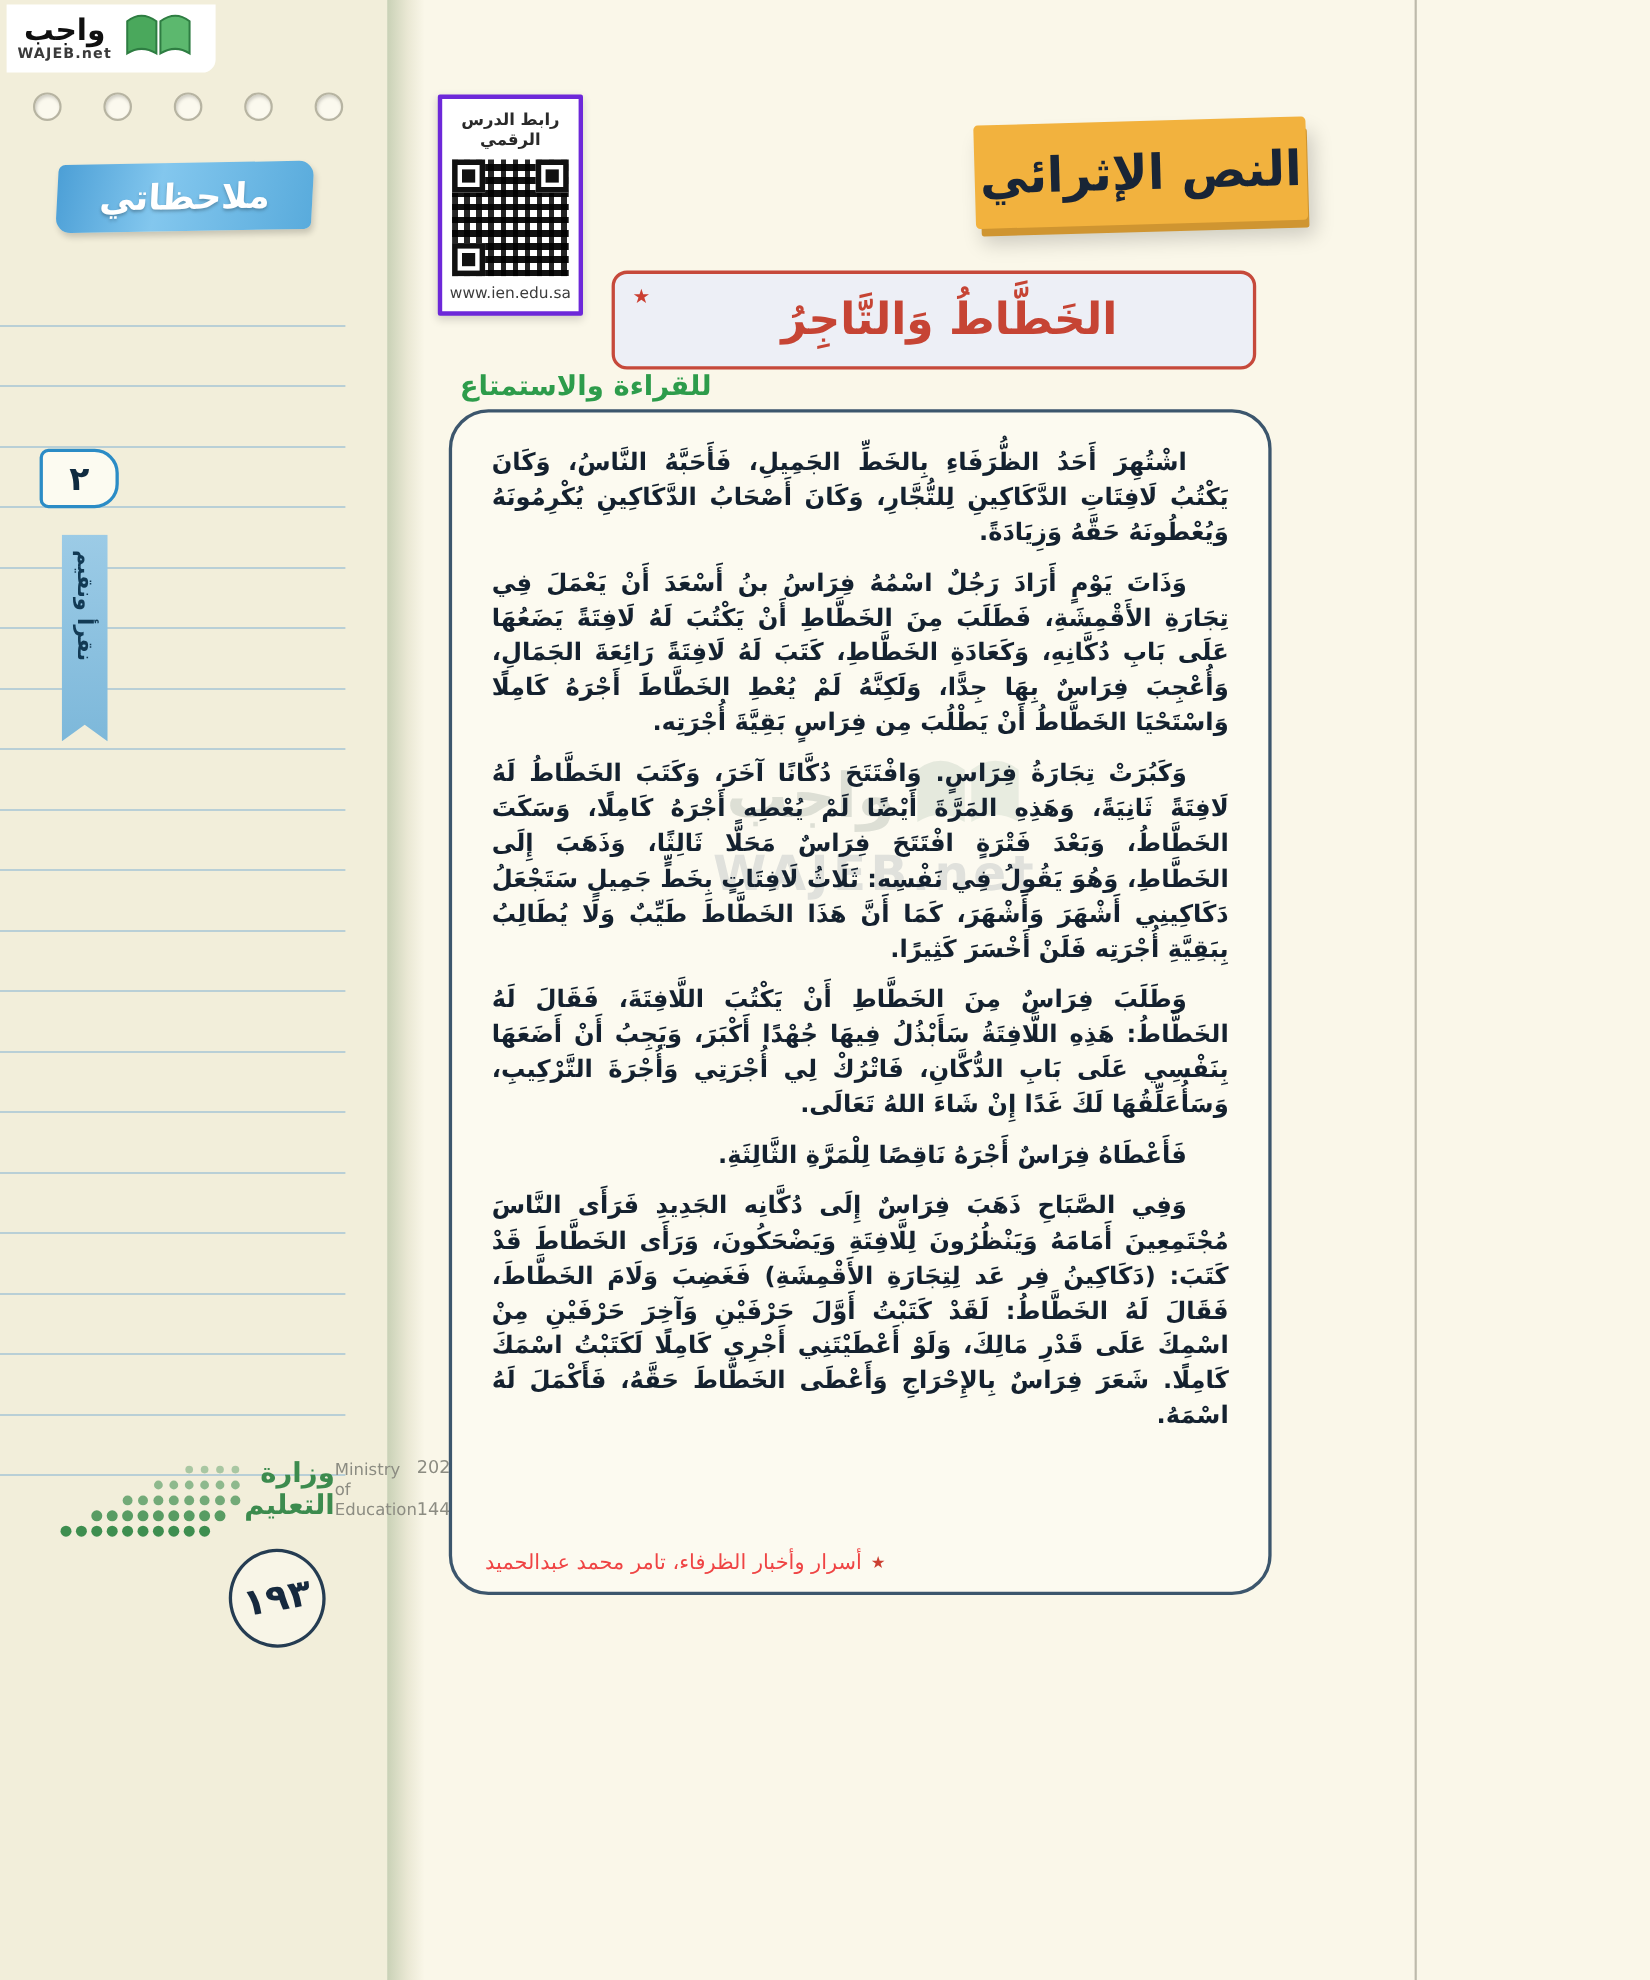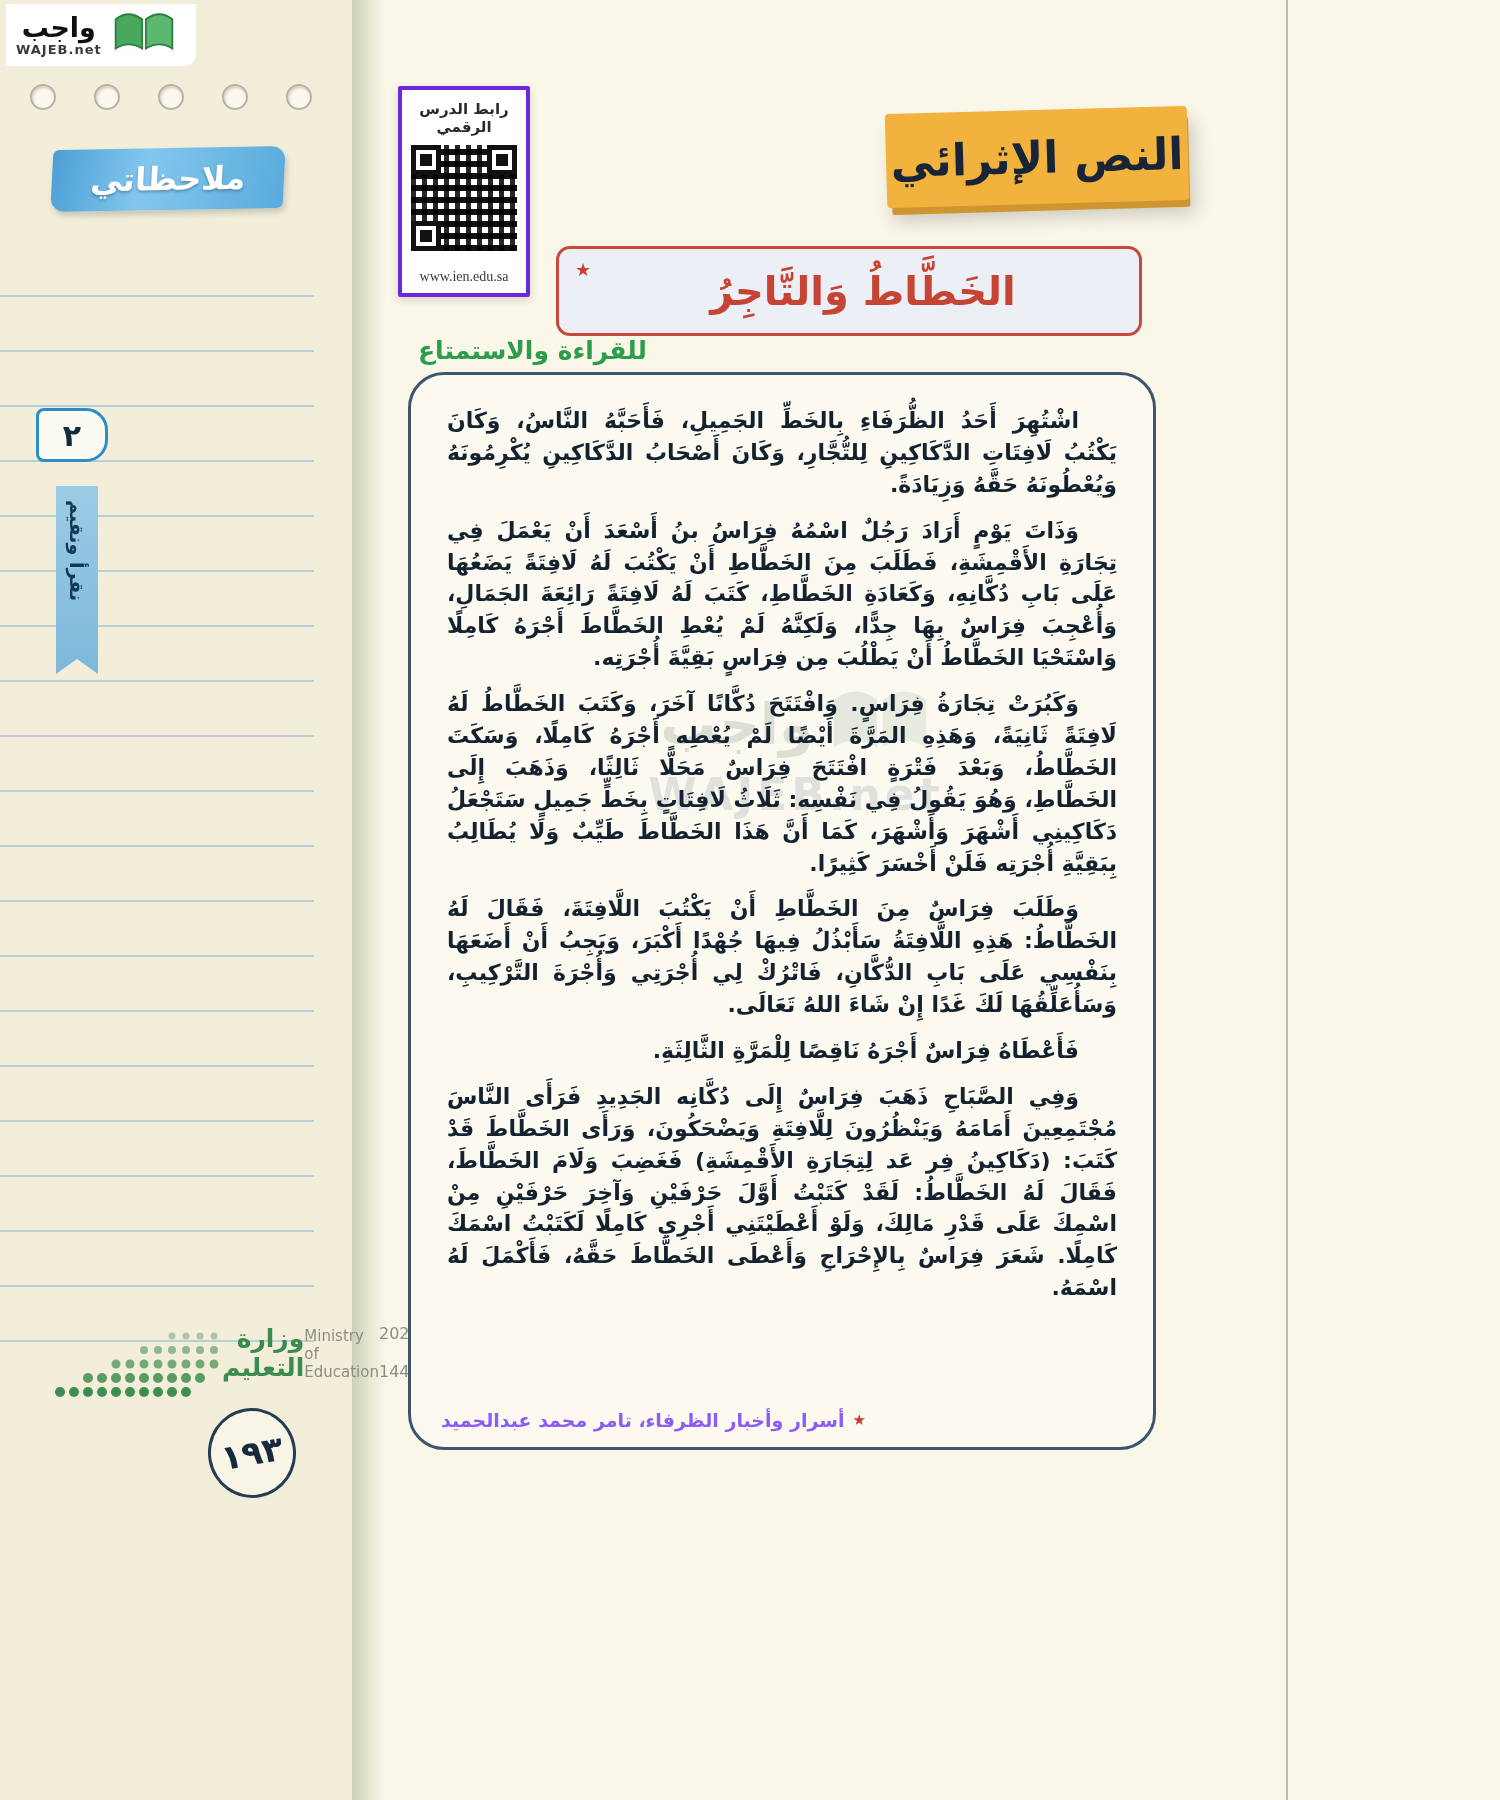--- a/index.html
+++ b/index.html
@@ -105,21 +105,21 @@
   .qr {
     position: relative; width: 106px; height: 106px; margin: 9px auto 0;
     background-color: #fff;
     background-image:
       repeating-linear-gradient(90deg, rgba(0,0,0,.85) 0 5px, transparent 5px 11px),
       repeating-linear-gradient(0deg, #111 0 6px, #fff 6px 12px);
   }
   .qr .f { position: absolute; width: 30px; height: 30px; background: #fff; border: 5px solid #111; }
   .qr .f::after { content: ""; position: absolute; inset: 4px; background: #111; }
   .qr .tl { top: 0; left: 0; } .qr .tr { top: 0; right: 0; } .qr .bl { bottom: 0; left: 0; }
-  .qr-url { font-size: 14px; color: #3c3c3c; margin-top: 18px; font-family: Liberation Serif, serif; }
+  .qr-url { font-size: 14px; color: #3c3c3c; margin-top: 8px; }
 
   .section-banner {
     position: absolute; left: 886px; top: 110px; width: 302px; height: 94px;
     background: #f2b23e; border-radius: 4px;
     transform: rotate(-1.6deg);
     box-shadow: 3px 9px 0 -2px #cf9531, 6px 14px 18px rgba(0,0,0,.18);
     display: flex; align-items: center; justify-content: center;
     font-size: 44px; font-weight: bold; color: #192536; direction: rtl;
   }
 
@@ -147,21 +147,21 @@
     position: relative; z-index: 1;
     font-size: 22px; font-weight: bold; color: #14212f;
     line-height: 1.45; text-align: justify; text-justify: inter-word;
     text-indent: 38px; margin-bottom: 14px;
   }
   .source-line {
     position: absolute; left: 30px; bottom: 16px; z-index: 1;
     display: flex; direction: rtl; align-items: center; gap: 8px;
   }
   .source-star { color: #cb3f31; font-size: 15px; }
-  .source-text { font-size: 19px; font-weight: bold; color: #8b5cf6; }
+  .source-text { font-size: 19px; font-weight: normal; color: #ef4444; }
 
   .watermark {
     position: absolute; top: 310px; left: 240px; width: 290px; z-index: 0;
     display: flex; flex-direction: column; align-items: center; opacity: .5;
   }
   .watermark-row { display: flex; align-items: center; gap: 14px; }
   .watermark-ar { font-size: 56px; font-weight: bold; color: rgba(140,152,142,.55); }
   .watermark-domain { font-size: 44px; font-weight: bold; letter-spacing: 4px; color: rgba(140,150,160,.5); margin-top: 6px; }
 </style>
 </head>

